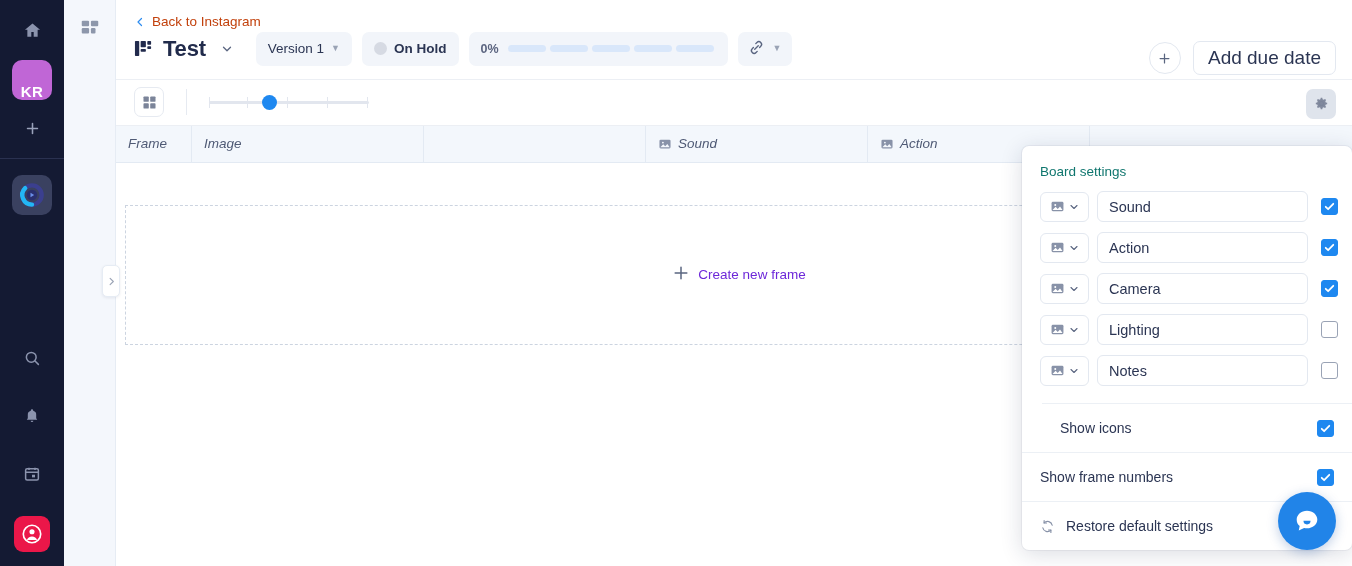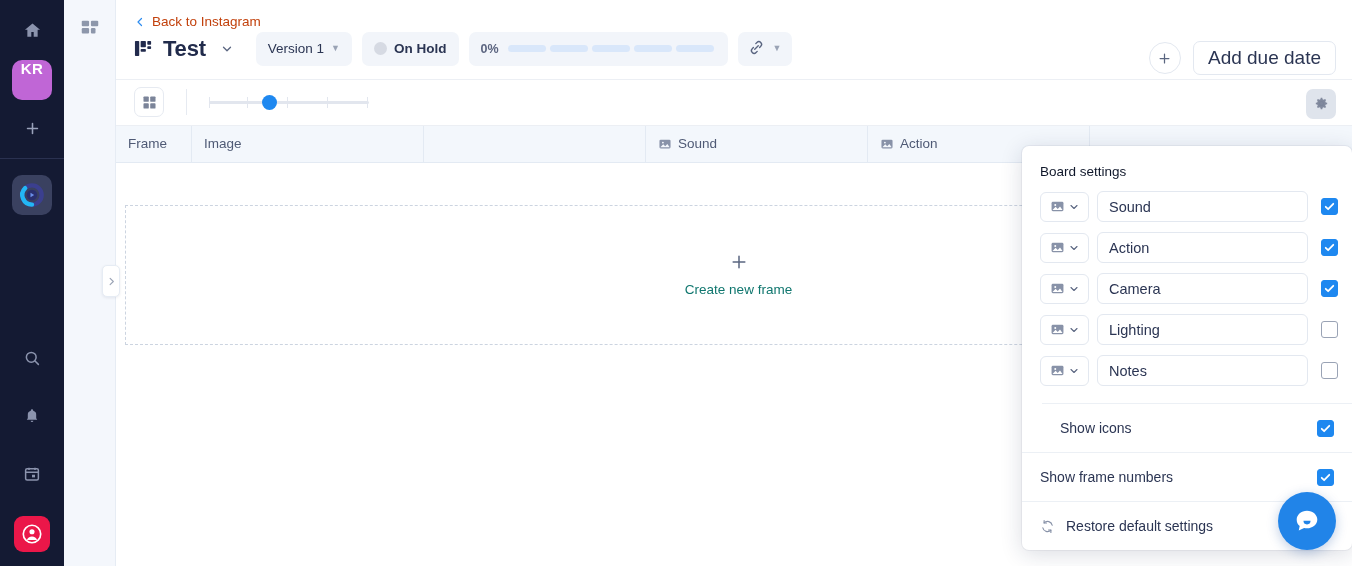--- a/index.html
+++ b/index.html
@@ -23,21 +23,21 @@
     width: 32px; height: 32px;
     display: flex; align-items: center; justify-content: center;
     color: #8b93ad;
     margin-bottom: 14px;
   }
   .rail-icon svg { display: block; }
   .rail-avatar {
     width: 40px; height: 40px; border-radius: 10px;
     background: #c066d6;
     color: #ffffff; font-size: 15px; font-weight: bold;
-    display: flex; align-items: flex-start; justify-content: center;
+    display: flex; align-items: flex-end; justify-content: center;
     letter-spacing: 0.5px;
     margin-bottom: 12px;
   }
   .rail-plus {
     width: 32px; height: 32px; margin-bottom: 14px;
     display: flex; align-items: center; justify-content: center;
     color: #9aa2bb;
   }
   .rail-sep { width: 64px; height: 1px; background: #2a3150; margin-bottom: 16px; }
   .rail-board {
@@ -158,48 +158,48 @@
     display: flex; align-items: center; justify-content: center;
     color: #7b8499; cursor: pointer;
   }
 
   
   .table-head {
     display: flex; height: 37px; align-items: stretch;
     background: #f3f7fc; border-bottom: 1px solid #e3eaf3;
     font-size: 13.5px; color: #4f5a75;
   }
-  .th { display: flex; align-items: center; gap: 6px; padding: 0 12px; border-right: 1px solid #e3eaf3; }
+  .th { display: flex; align-items: center; gap: 6px; padding: 0 12px; border-right: 1px solid #e3eaf3; font-style: italic; }
   .th.c-frame { width: 76px; }
   .th.c-image { width: 232px; }
   .th.c-blank { width: 222px; }
   .th.c-sound { width: 222px; }
   .th.c-action { width: 222px; }
   .th.c-rest { flex: 1 1 auto; border-right: none; }
   .th-icon { color: #8892a8; display: flex; }
 
   .canvas { position: relative; height: 380px; background: #ffffff; }
   .frame-drop {
     position: absolute; left: 9px; top: 42px; right: 0px; height: 140px;
     border: 1.5px dashed #ccd4e0;
-    display: flex; flex-direction: column; align-items: center; justify-content: center;
-    gap: 7px; color: #0f766e; font-size: 13.5px; cursor: pointer;
+    display: flex; flex-direction: row; align-items: center; justify-content: center;
+    gap: 7px; color: #6d28d9; font-size: 13.5px; cursor: pointer;
     background: #ffffff;
   }
   .frame-drop .plus { color: #5a6580; }
 
   
   .settings {
     position: absolute; right: 0px; top: 146px; width: 330px;
     background: #ffffff; border-radius: 7px;
     box-shadow: 0 4px 22px rgba(25,40,75,0.16), 0 0 0 1px rgba(30,45,80,0.05);
     z-index: 20;
     padding-bottom: 0;
   }
-  .settings-title { font-size: 13.5px; color: #0f172a; padding: 18px 18px 7px 18px; }
+  .settings-title { font-size: 13.5px; color: #0f766e; padding: 18px 18px 7px 18px; }
   .srow { display: flex; align-items: center; gap: 8px; padding: 5px 14px 5px 18px; }
   .icon-select {
     width: 56px; height: 30px; border-radius: 6px;
     border: 1px solid #e3e8f0; background: #ffffff;
     display: flex; align-items: center; justify-content: center; gap: 3px;
     cursor: pointer;
   }
   .icon-select .pic { color: #8892a8; display: flex; }
   .icon-select .cd { color: #5a6580; display: flex; }
   .text-field {

